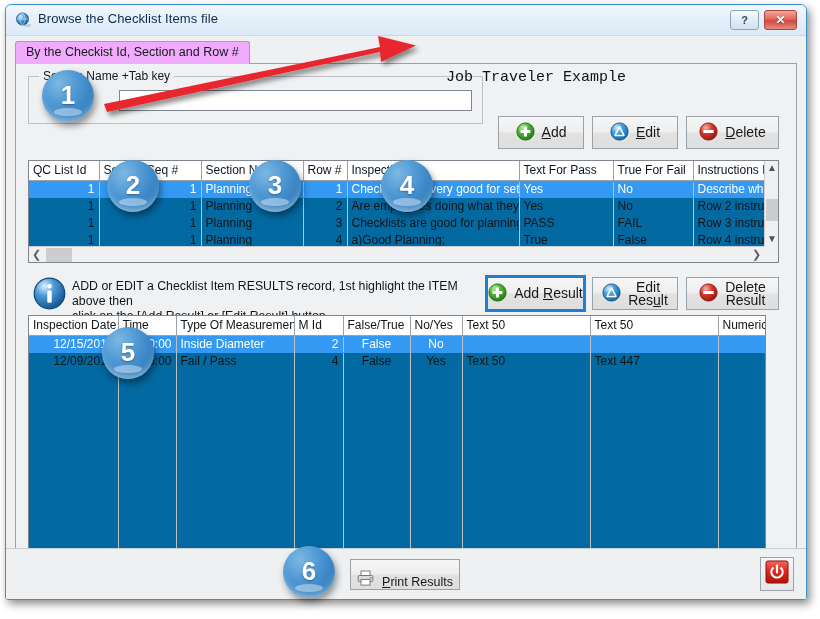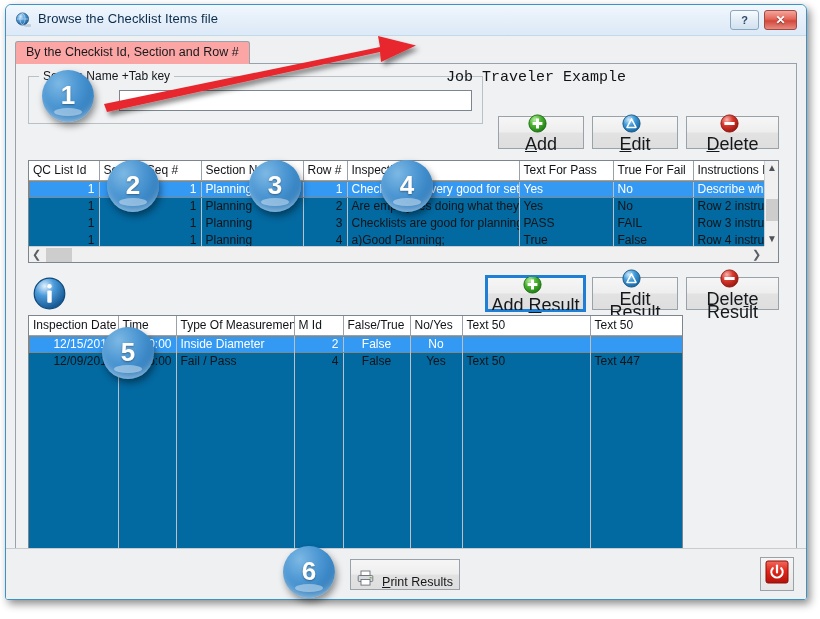--- a/index.html
+++ b/index.html
@@ -100,21 +100,21 @@
   #tab-main {
     position: absolute;
     left: 0;
     top: 0;
     height: 23px;
     box-sizing: border-box;
     padding: 3px 10px 0 10px;
     border: 1px solid #97a2ac;
     border-bottom: none;
     border-radius: 3px 3px 0 0;
-    background: #fca5a5;
+    background: #f0abfc;
     font-size: 12.5px;
     color: #16191c;
     z-index: 3;
   }
   #tab-body {
     position: absolute;
     left: 9px;
     top: 27px;
     right: 9px;
     bottom: 52px;
@@ -169,27 +169,26 @@
     color: #111;
     outline: none;
   }
 
   
   .pbtn {
     position: absolute;
     box-sizing: border-box;
     border: 1px solid #9aa2a9;
     background: linear-gradient(to bottom, #f6f6f6 0%, #eeeeee 48%, #e2e2e2 52%, #dedede 100%);
-    font-size: 18px;
+    font-size: 14px;
     color: #15181b;
     cursor: default;
     display: flex;
     align-items: center;
     justify-content: center;
-    flex-direction: column;
   }
   .pbtn .glyph { flex: 0 0 auto; margin-right: 7px; display:block; }
   .pbtn .lbl   { flex: 0 0 auto; white-space: pre-line; line-height: 13px; text-align: center; }
   .pbtn.focused { outline: 2px solid #1f7fd4; outline-offset: 0px; border-color: #1f7fd4; }
 
   #btn-add    { left: 492px; top: 80px; width: 86px; height: 33px; }
   #btn-edit   { left: 586px; top: 80px; width: 86px; height: 33px; }
   #btn-delete { left: 680px; top: 80px; width: 93px; height: 33px; }
 
   #btn-add-result    { left: 481px; top: 241px; width: 97px; height: 33px; }
@@ -200,21 +199,21 @@
 
   
   .grid {
     position: absolute;
     box-sizing: border-box;
     border: 1px solid #7d868e;
     background: #0369a1;
     overflow: hidden;
   }
   #grid-top    { left: 22px; top: 124px; width: 751px; height: 103px; }
-  #grid-bottom { left: 22px; top: 279px; width: 655px; height: 257px; }
+  #grid-bottom { left: 22px; top: 279px; width: 738px; height: 257px; }
 
   .grid-inner { position: absolute; left: 0; top: 0; right: 14px; bottom: 16px; overflow: hidden; }
   #grid-bottom .grid-inner { right: 0; }
 
   table.g {
     border-collapse: collapse;
     table-layout: fixed;
     font-size: 12px;
     color: #111417;
     width: 100%;
@@ -536,20 +535,24 @@
           <stop offset="0%" stop-color="#e2f1fd"></stop>
               <stop offset="40%" stop-color="#4a9ad9"></stop>
               <stop offset="100%" stop-color="#10508a"></stop>
         </radialGradient>
           </defs>
         <circle cx="16.5" cy="16.5" r="15.3" fill="url(#ginfo)" stroke="#0d4a7d" stroke-width="1.2"></circle>
         <circle cx="16.5" cy="9.2" r="2.2" fill="#ffffff"></circle>
         <rect x="14.3" y="13.4" width="4.4" height="12.4" rx="1" fill="#ffffff"></rect>
       </svg>
     </span>
+    <div id="info-text">
+      <div>ADD or EDIT a Checklist Item RESULTS record, 1st highlight the ITEM above then</div>
+      <div>click on the [Add Result] or [Edit Result] button.</div>
+    </div>
 
     <div class="pbtn focused" id="btn-add-result">
       <span class="glyph">
         <svg width="19" height="19" viewBox="0 0 19 19">
           <circle cx="9.5" cy="9.5" r="8.6" fill="url(#ggreen)" stroke="#166b0d" stroke-width=".9"></circle>
           <path d="M9.5 4.6 v9.8 M4.6 9.5 h9.8" stroke="#ffffff" stroke-width="3"></path>
         </svg>
       </span>
       <span class="lbl">Add <span class="u">R</span>esult</span>
     </div>

